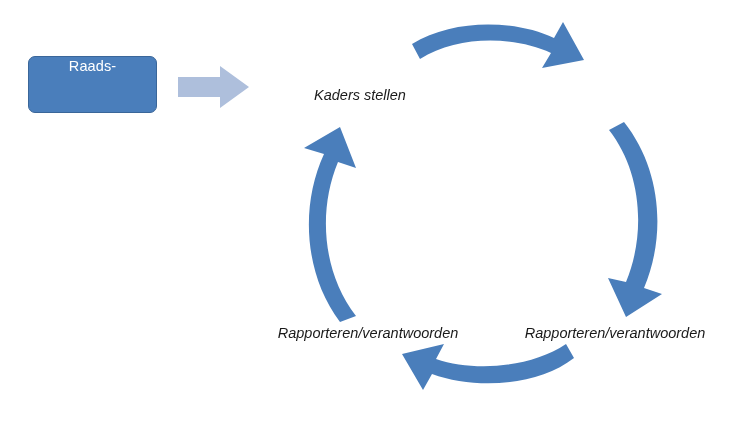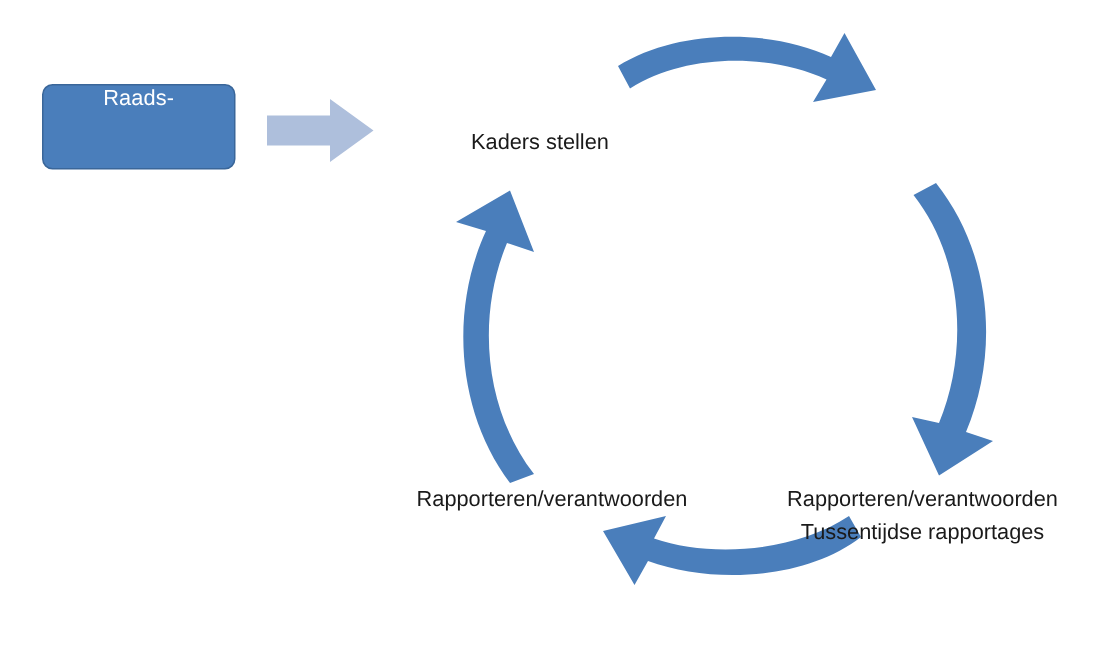--- a/index.html
+++ b/index.html
@@ -60,20 +60,21 @@
   #arrow-left   { left: 286px; top: 126px; width: 80px;  height: 200px; }
 
   
   .stage-label {
     position: absolute;
     font-size: 14.5px;
     line-height: 22px;
     color: #1a1a1a;
     text-align: center;
     white-space: nowrap;
+    font-style: italic;
   }
   #label-kaders   { left: 245px; top: 84px;  width: 230px; }
   #label-begroten { left: 520px; top: 84px;  width: 215px; }
   #label-tussen   { left: 495px; top: 322px; width: 240px; }
   #label-jaar     { left: 243px; top: 322px; width: 250px; }
   .stage-label .sub {
     display: block;
   }
 </style>
 </head>
@@ -115,20 +116,19 @@
     </svg>
   </div>
 
   <div class="stage-label" id="label-kaders">
     <span>Kaders stellen</span>
   </div>
 
 
   <div class="stage-label" id="label-tussen">
     <span>Rapporteren/verantwoorden</span>
-    <span class="sub">Tussentijdse  rapportages</span>
   </div>
 
   <div class="stage-label" id="label-jaar">
     <span>Rapporteren/verantwoorden</span>
   </div>
 
 </div>
 
 </body></html>

